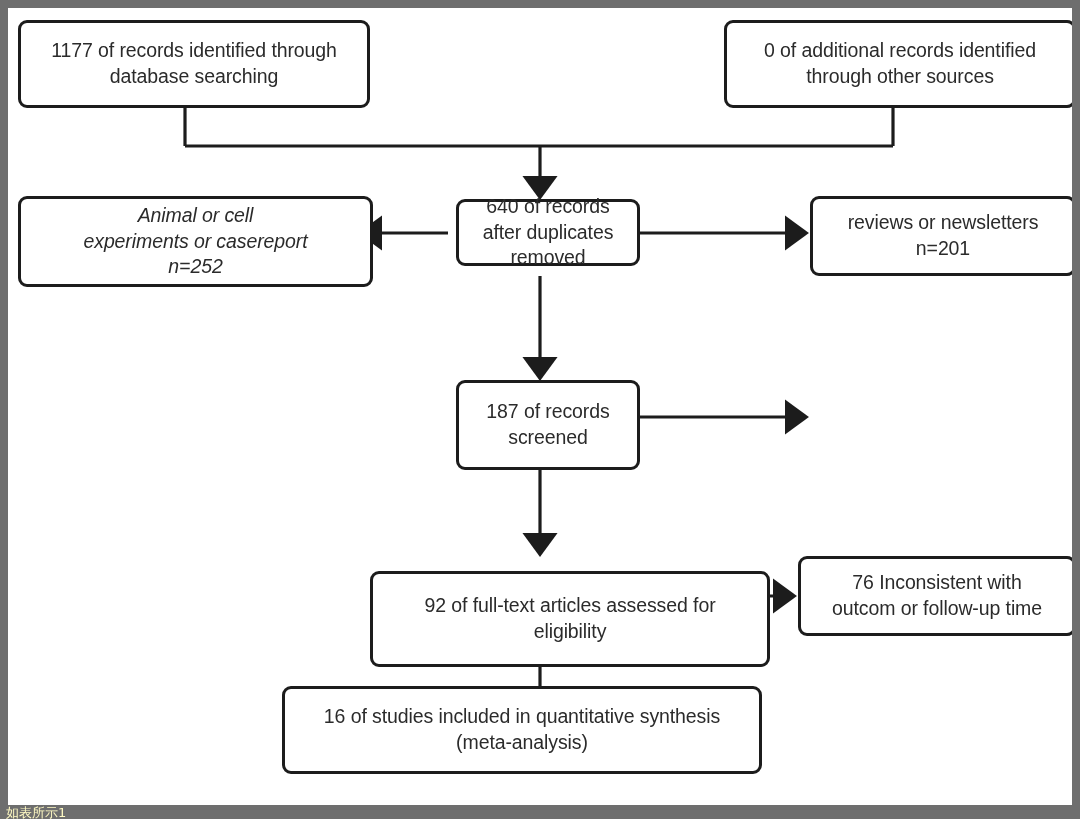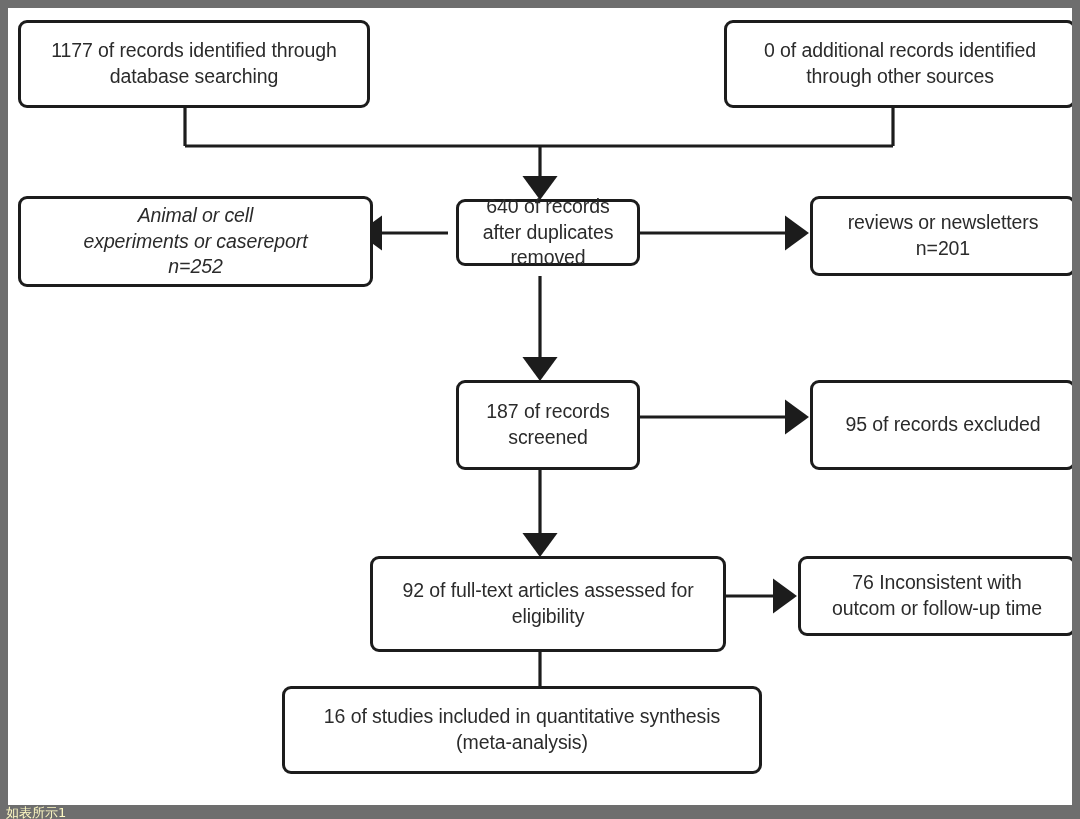--- a/index.html
+++ b/index.html
@@ -60,21 +60,21 @@
   }
 
   
   #node-identified-db   { left: 10px;  top: 12px;  width: 352px; height: 88px; }
   #node-identified-other{ left: 716px; top: 12px;  width: 352px; height: 88px; }
   #node-duplicates      { left: 448px; top: 191px; width: 184px; height: 67px; }
   #node-excluded-animal { left: 10px;  top: 188px; width: 355px; height: 91px; font-style: italic; }
   #node-excluded-reviews{ left: 802px; top: 188px; width: 266px; height: 80px; }
   #node-screened        { left: 448px; top: 372px; width: 184px; height: 90px; }
   #node-excluded-records{ left: 802px; top: 372px; width: 266px; height: 90px; }
-  #node-fulltext        { left: 362px; top: 548px; width: 356px; height: 96px; }
+  #node-fulltext        { left: 362px; top: 563px; width: 400px; height: 96px; }
   #node-excluded-outcome{ left: 790px; top: 548px; width: 278px; height: 80px; }
   #node-included        { left: 274px; top: 678px; width: 480px; height: 88px; }
 
   
   #caption {
     position: absolute;
     left: 6px;
     top: 806px;
     font-size: 13px;
     color: #fef9c3;
@@ -151,23 +151,20 @@
     <div class="node" id="node-excluded-reviews">
       <span class="txt">reviews or newsletters
 n=201</span>
     </div>
 
     <div class="node" id="node-screened">
       <span class="txt">187 of records
 screened</span>
     </div>
 
-    <div class="node" id="node-excluded-records">
-      <span class="txt">95 of records excluded</span>
-    </div>
 
     <div class="node" id="node-fulltext">
       <span class="txt">92 of full-text articles assessed for
 eligibility</span>
     </div>
 
     <div class="node" id="node-excluded-outcome">
       <span class="txt">76 Inconsistent with
 outcom or follow-up time</span>
     </div>

